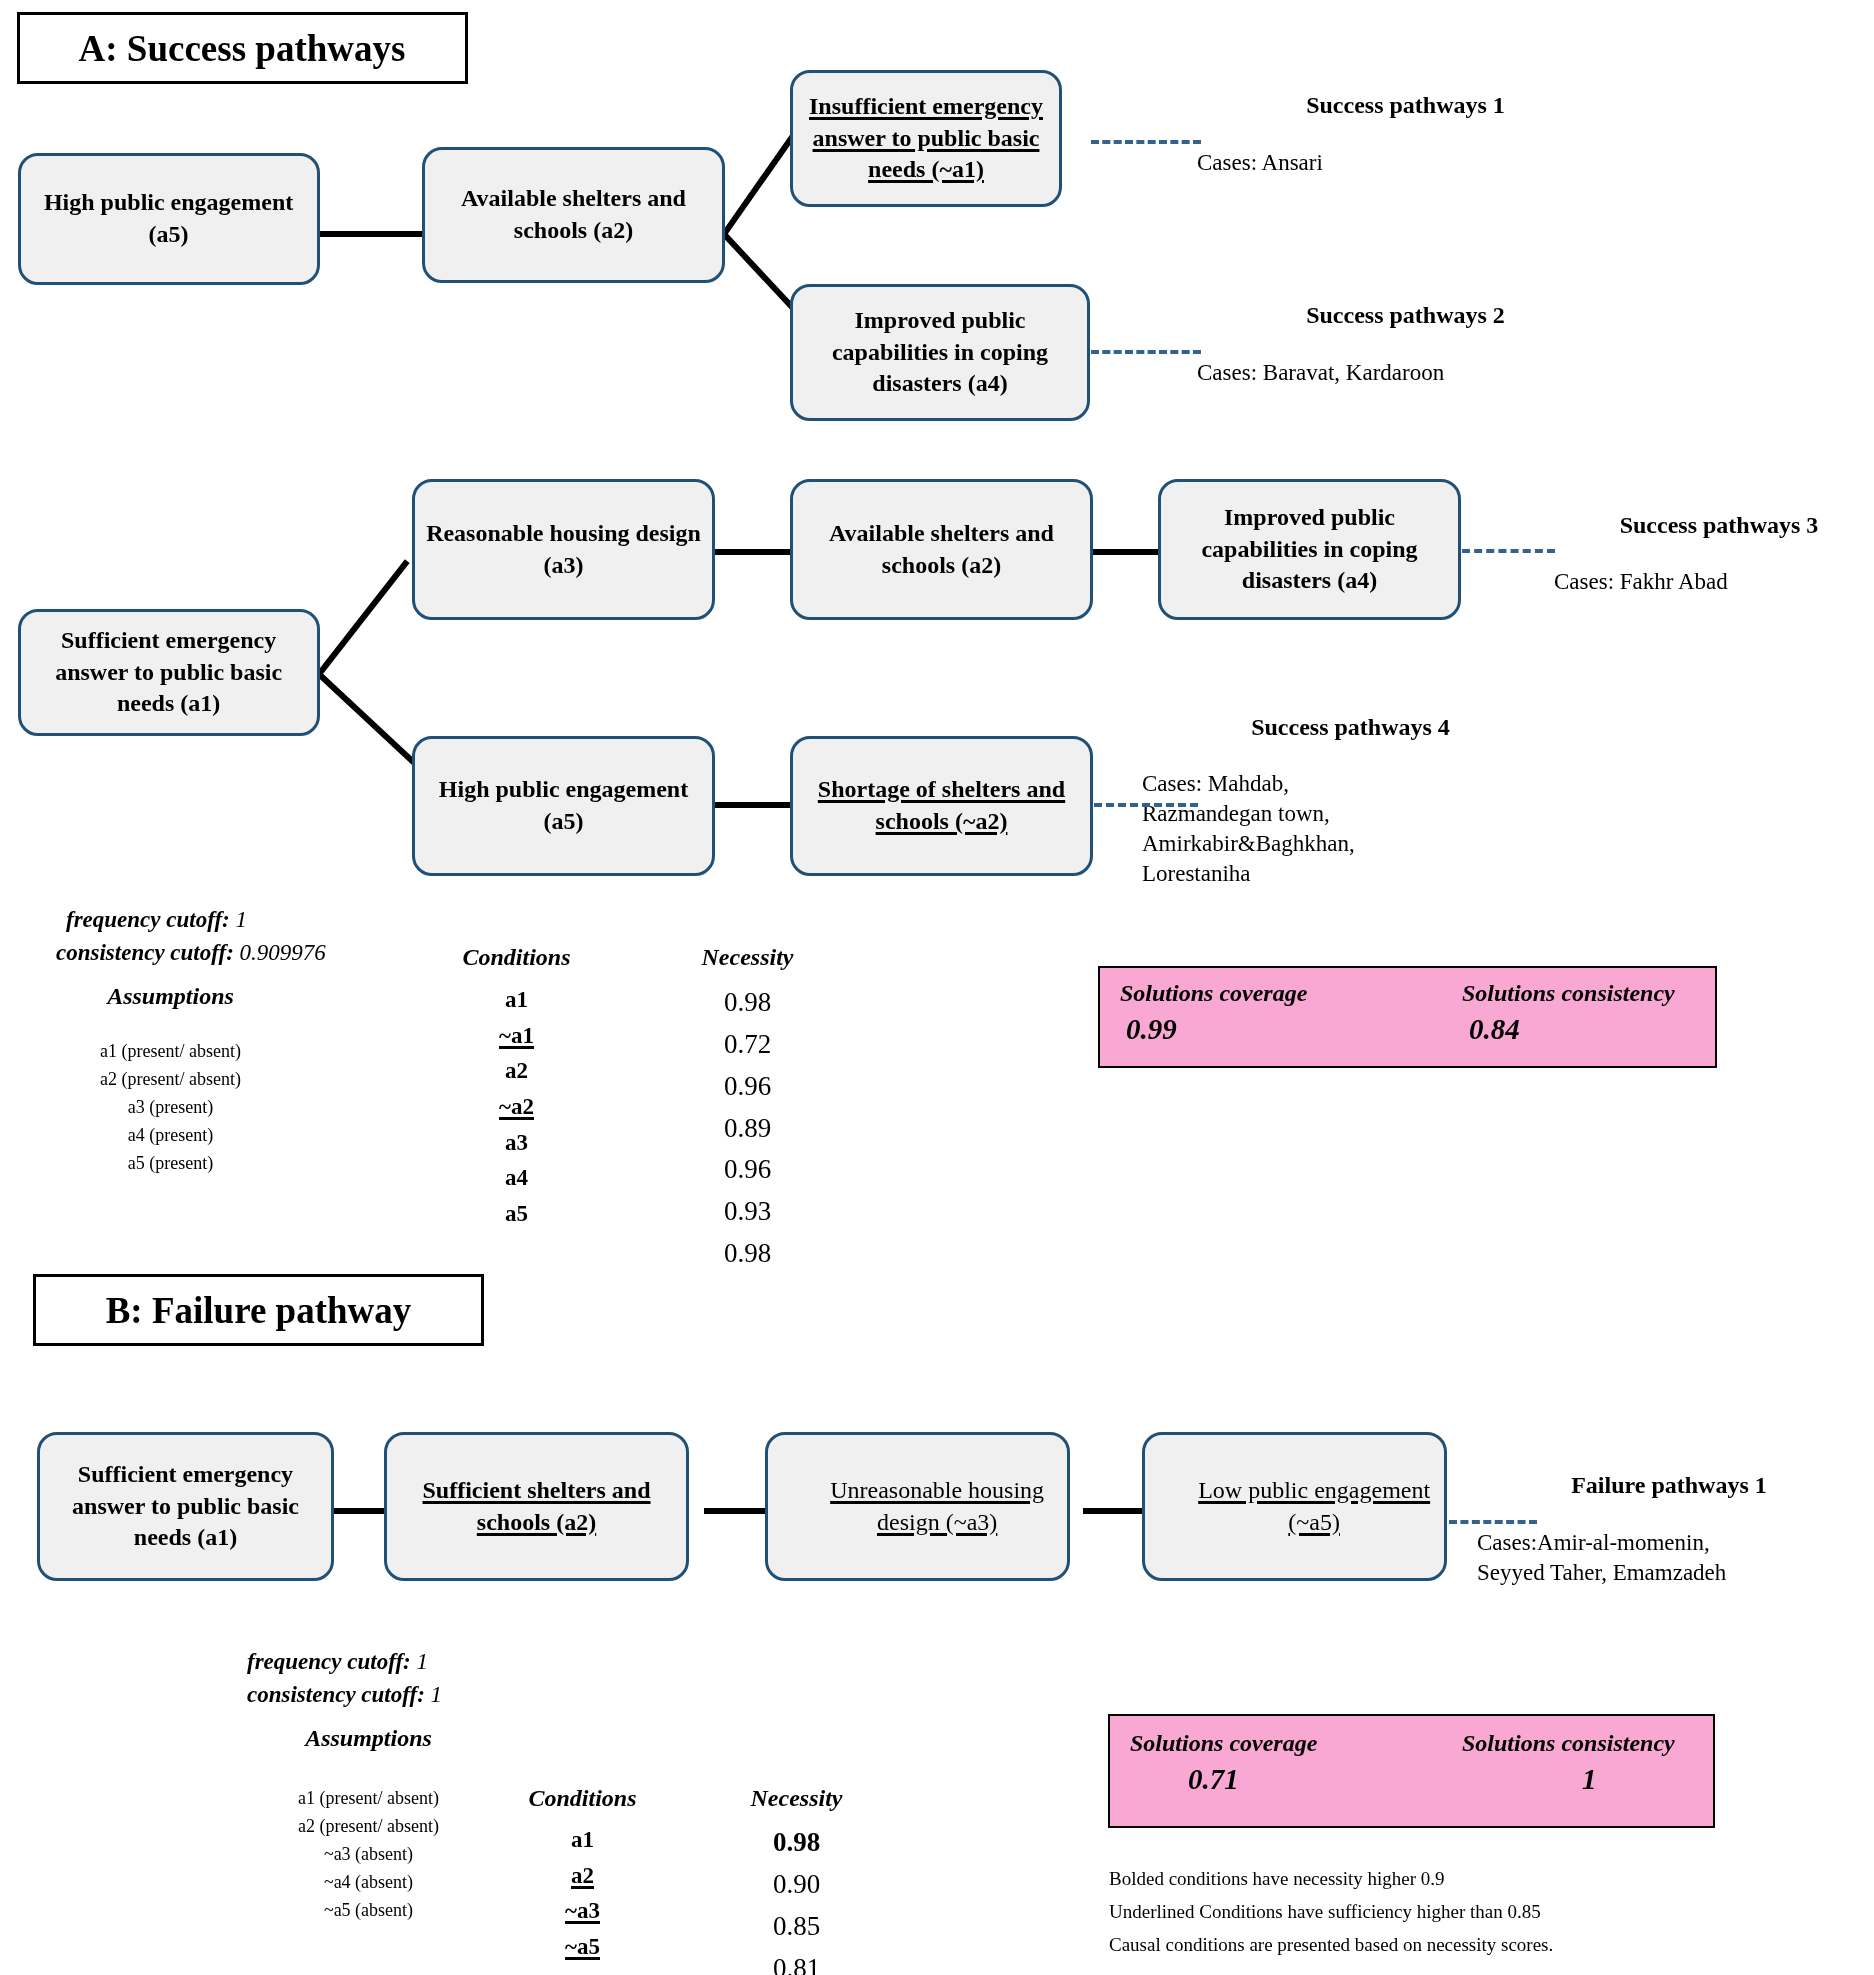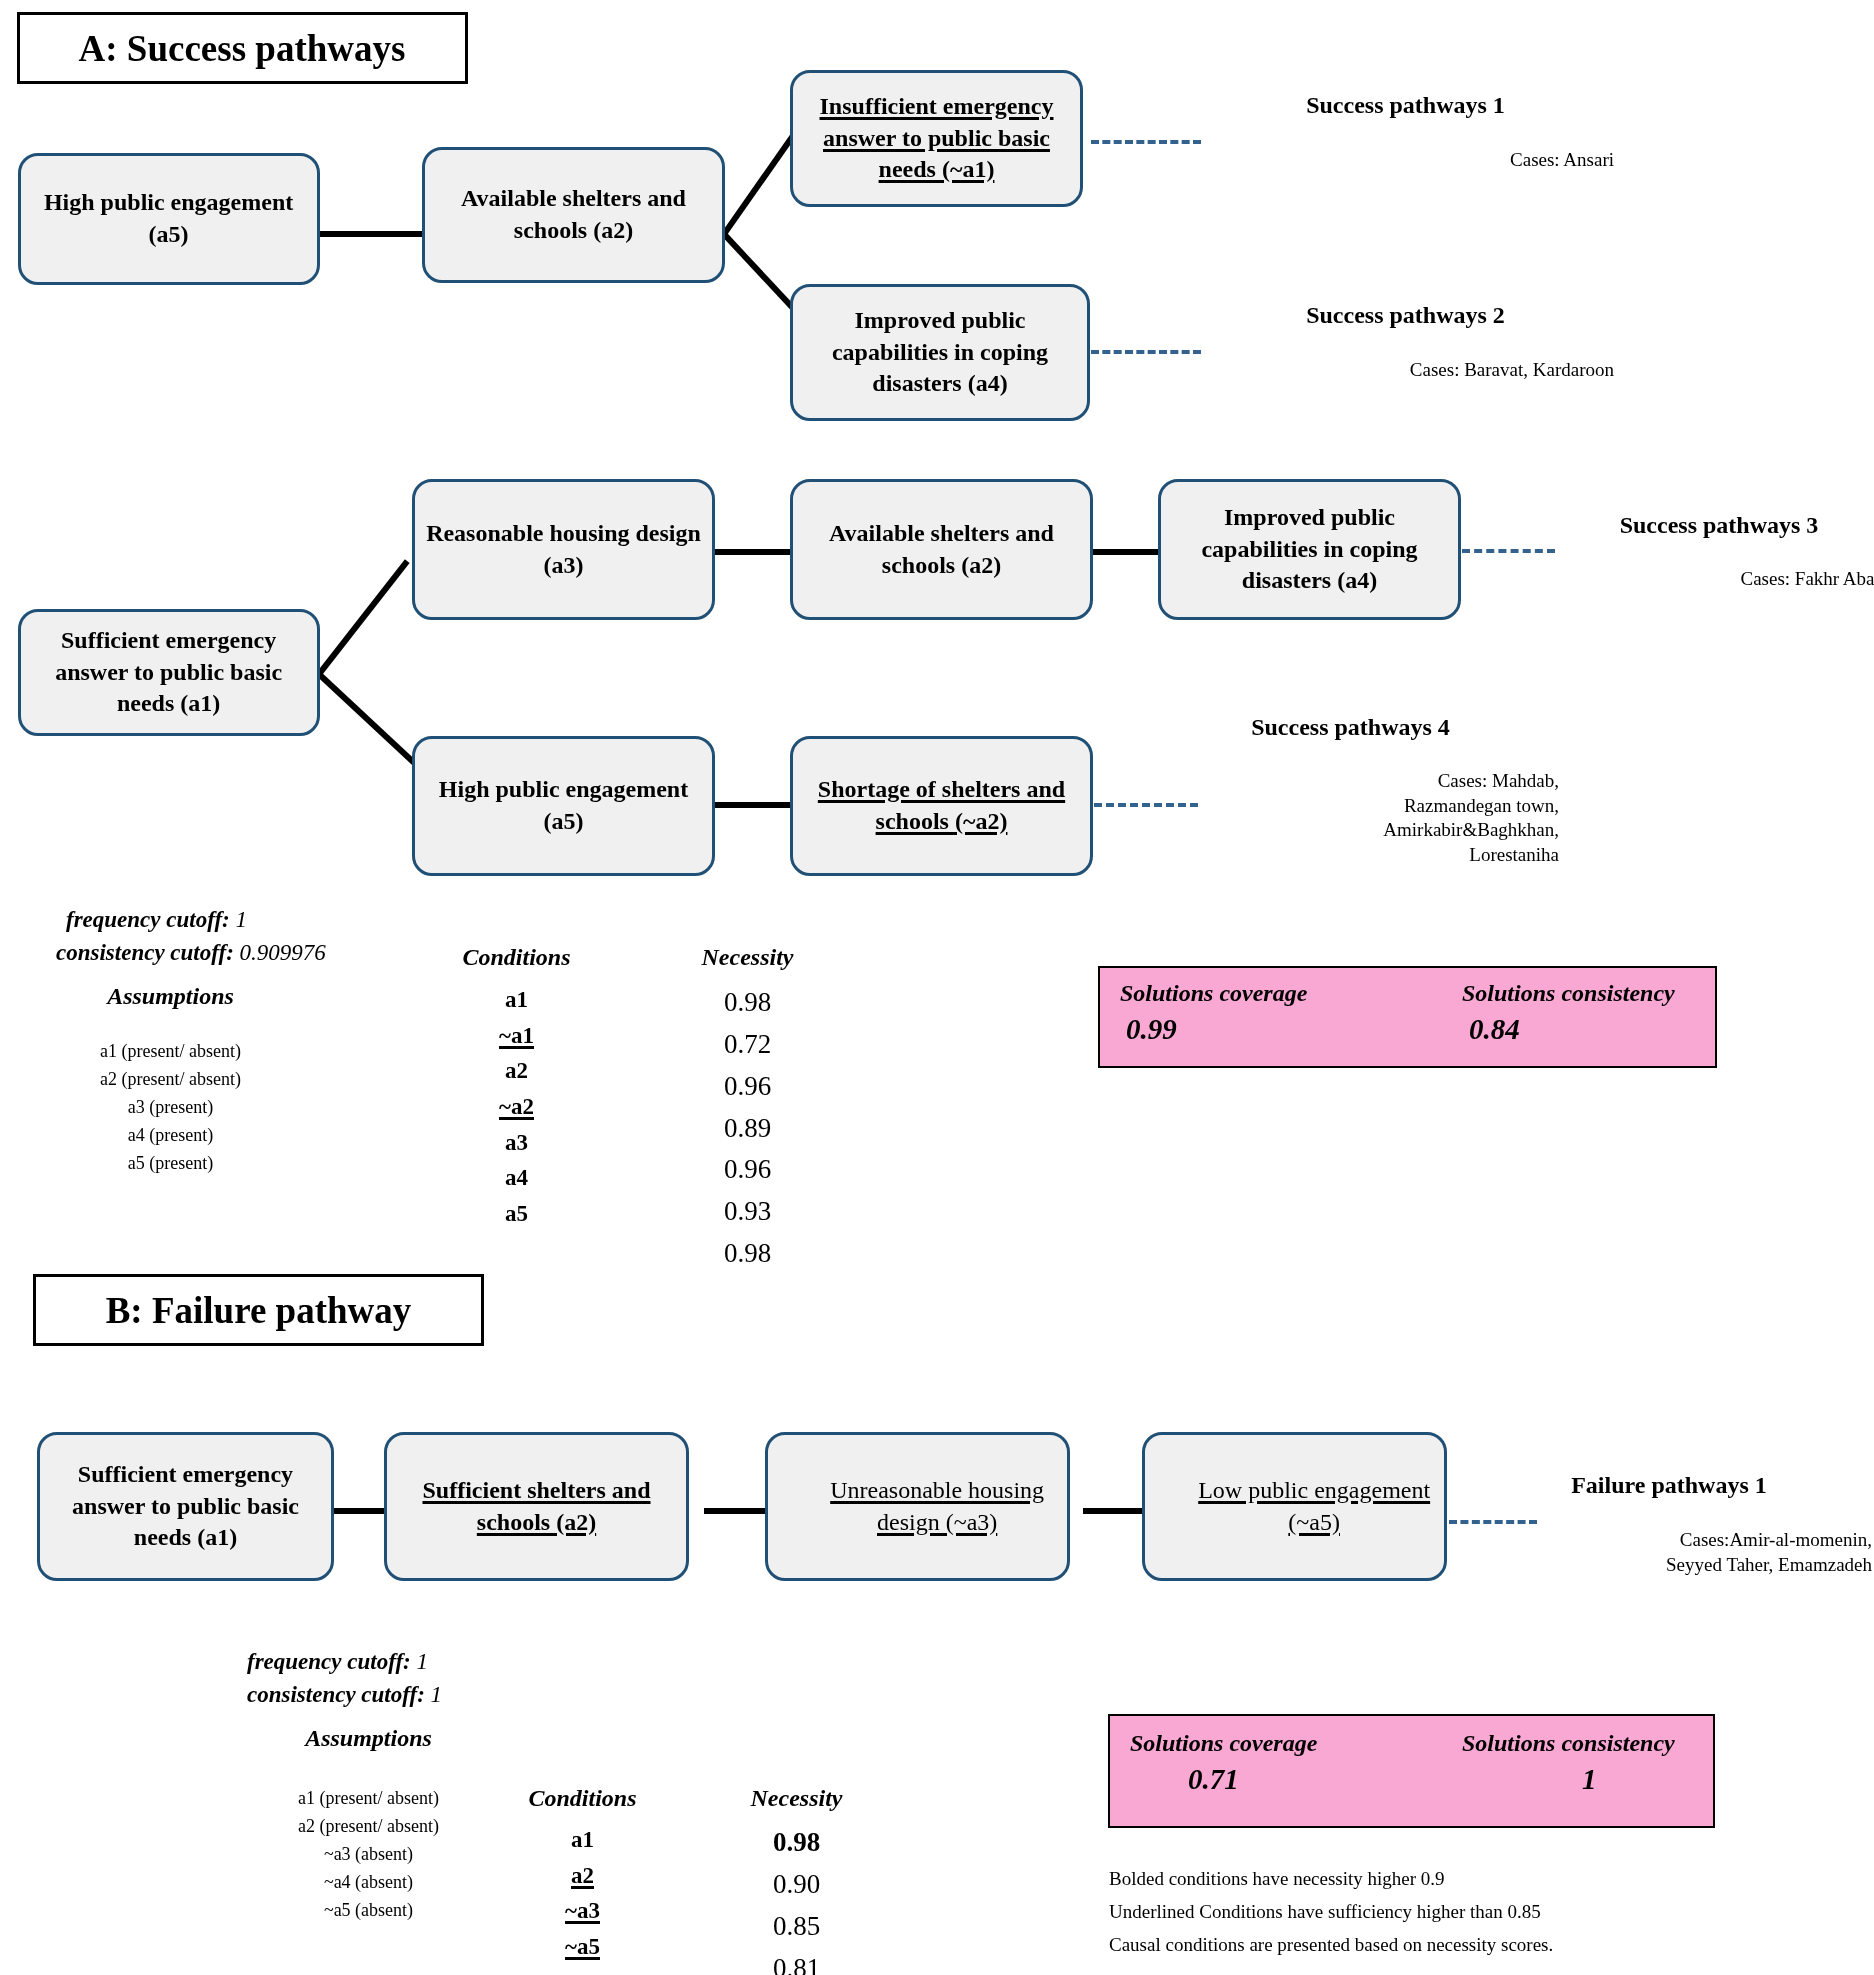--- a/index.html
+++ b/index.html
@@ -34,21 +34,21 @@
 
   
   .hline{background:#000;height:6px;z-index:1;}
   .diag{background:#000;height:5.5px;transform-origin:0 50%;z-index:1;}
   .dotted{
     height:0;border-top:4.4px dashed #33628f;z-index:1;
   }
 
   
   .pw-title{font-weight:bold;font-size:24px;text-align:center;}
-  .pw-cases{font-size:19px;text-align:right;line-height:1.30;}
+  .pw-cases{font-size:23px;text-align:left;line-height:1.30;}
 
   
   .cut{font-style:italic;font-size:23px;line-height:1.34;white-space:nowrap;}
   .cut b{font-weight:bold;font-style:italic;}
   .cut span{font-weight:normal;font-style:italic;}
   .assump-h{font-style:italic;font-weight:bold;font-size:24px;text-align:center;}
   .assump-list{font-size:18px;line-height:1.55;text-align:center;}
   .col-h{font-style:italic;font-weight:bold;font-size:24px;text-align:center;}
   .cond{font-size:23px;text-align:center;line-height:1.55;}
   .cond .b{font-weight:bold;}
@@ -75,21 +75,21 @@
 <div class="abs diag" style="left:724px;top:231px;width:137px;transform:rotate(47deg);"></div>
 
 <div class="abs node" style="left:17.6px;top:153px;width:302px;height:132px;">
   <span class="txt">High public engagement (a5)</span>
 </div>
 
 <div class="abs node" style="left:422px;top:147px;width:303px;height:136px;">
   <span class="txt">Available shelters and schools (a2)</span>
 </div>
 
-<div class="abs node u" style="left:790px;top:70px;width:293px;height:137px;">
+<div class="abs node u" style="left:790px;top:70px;width:272px;height:137px;">
   <span class="txt">Insufficient emergency answer to public basic needs (~a1)</span>
 </div>
 
 <div class="abs node" style="left:790px;top:284px;width:300px;height:137px;">
   <span class="txt">Improved public capabilities in coping disasters (a4)</span>
 </div>
 
 <div class="abs dotted" style="left:1091px;top:140px;width:110px;"></div>
 <div class="abs dotted" style="left:1091px;top:350px;width:110px;"></div>
 

